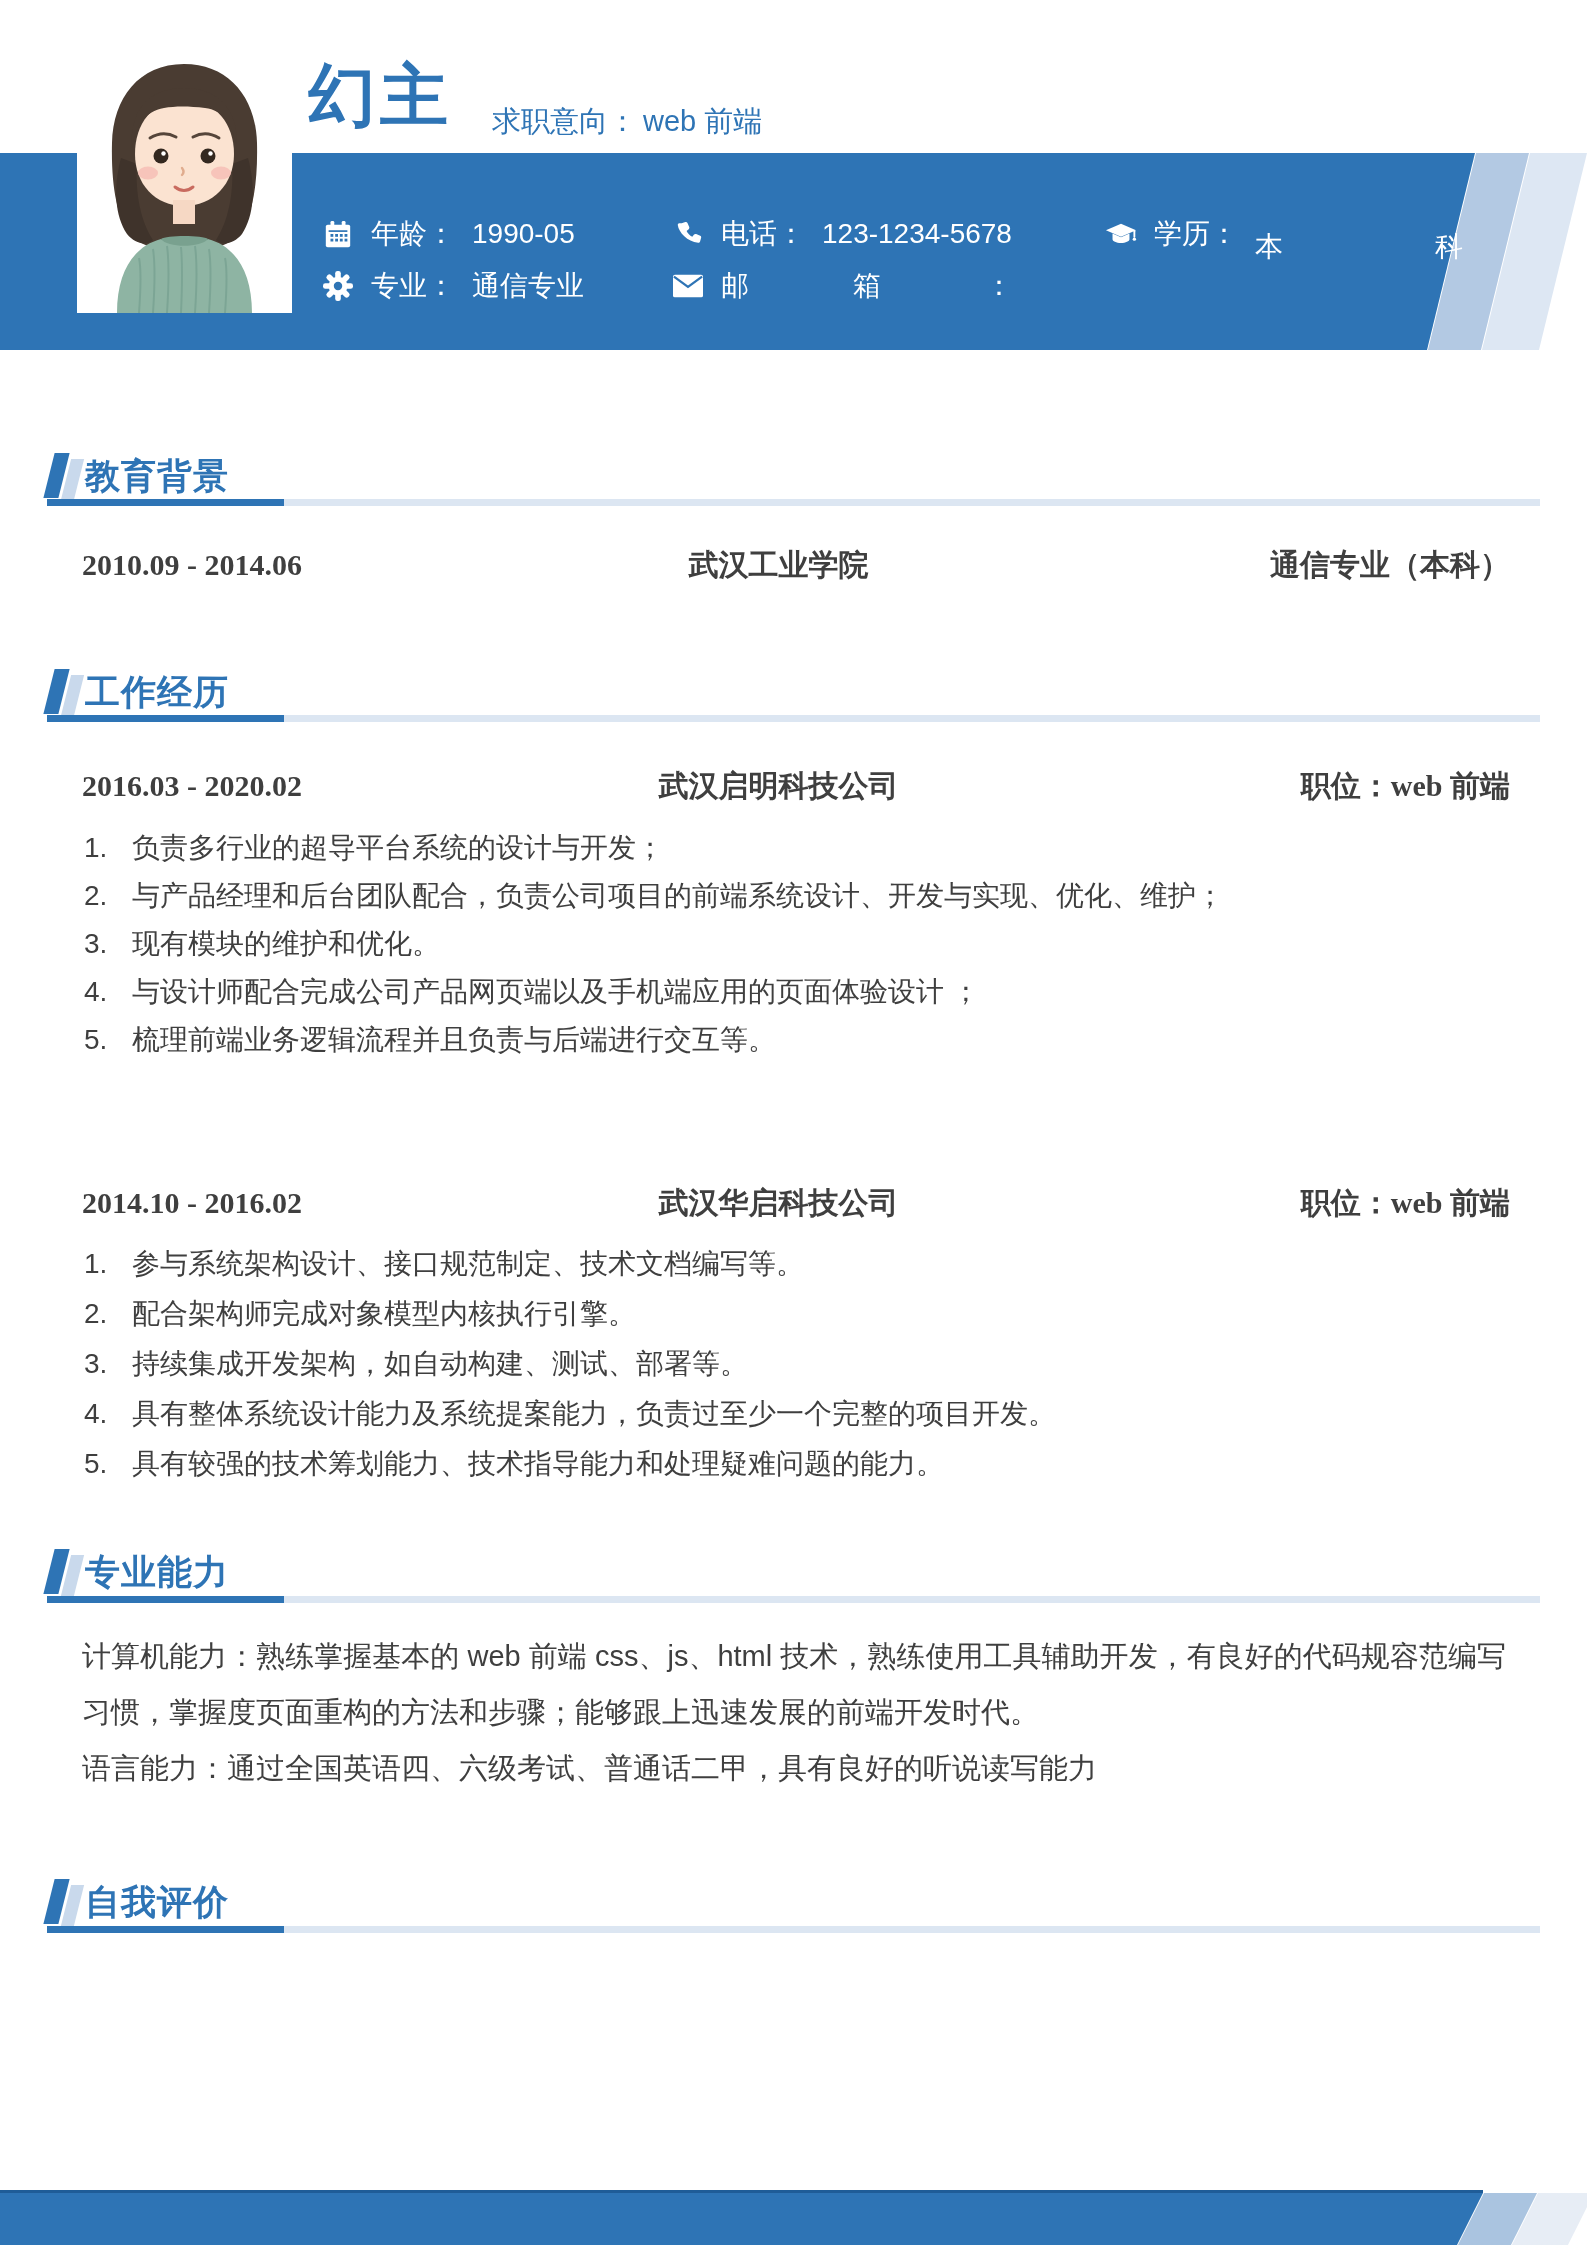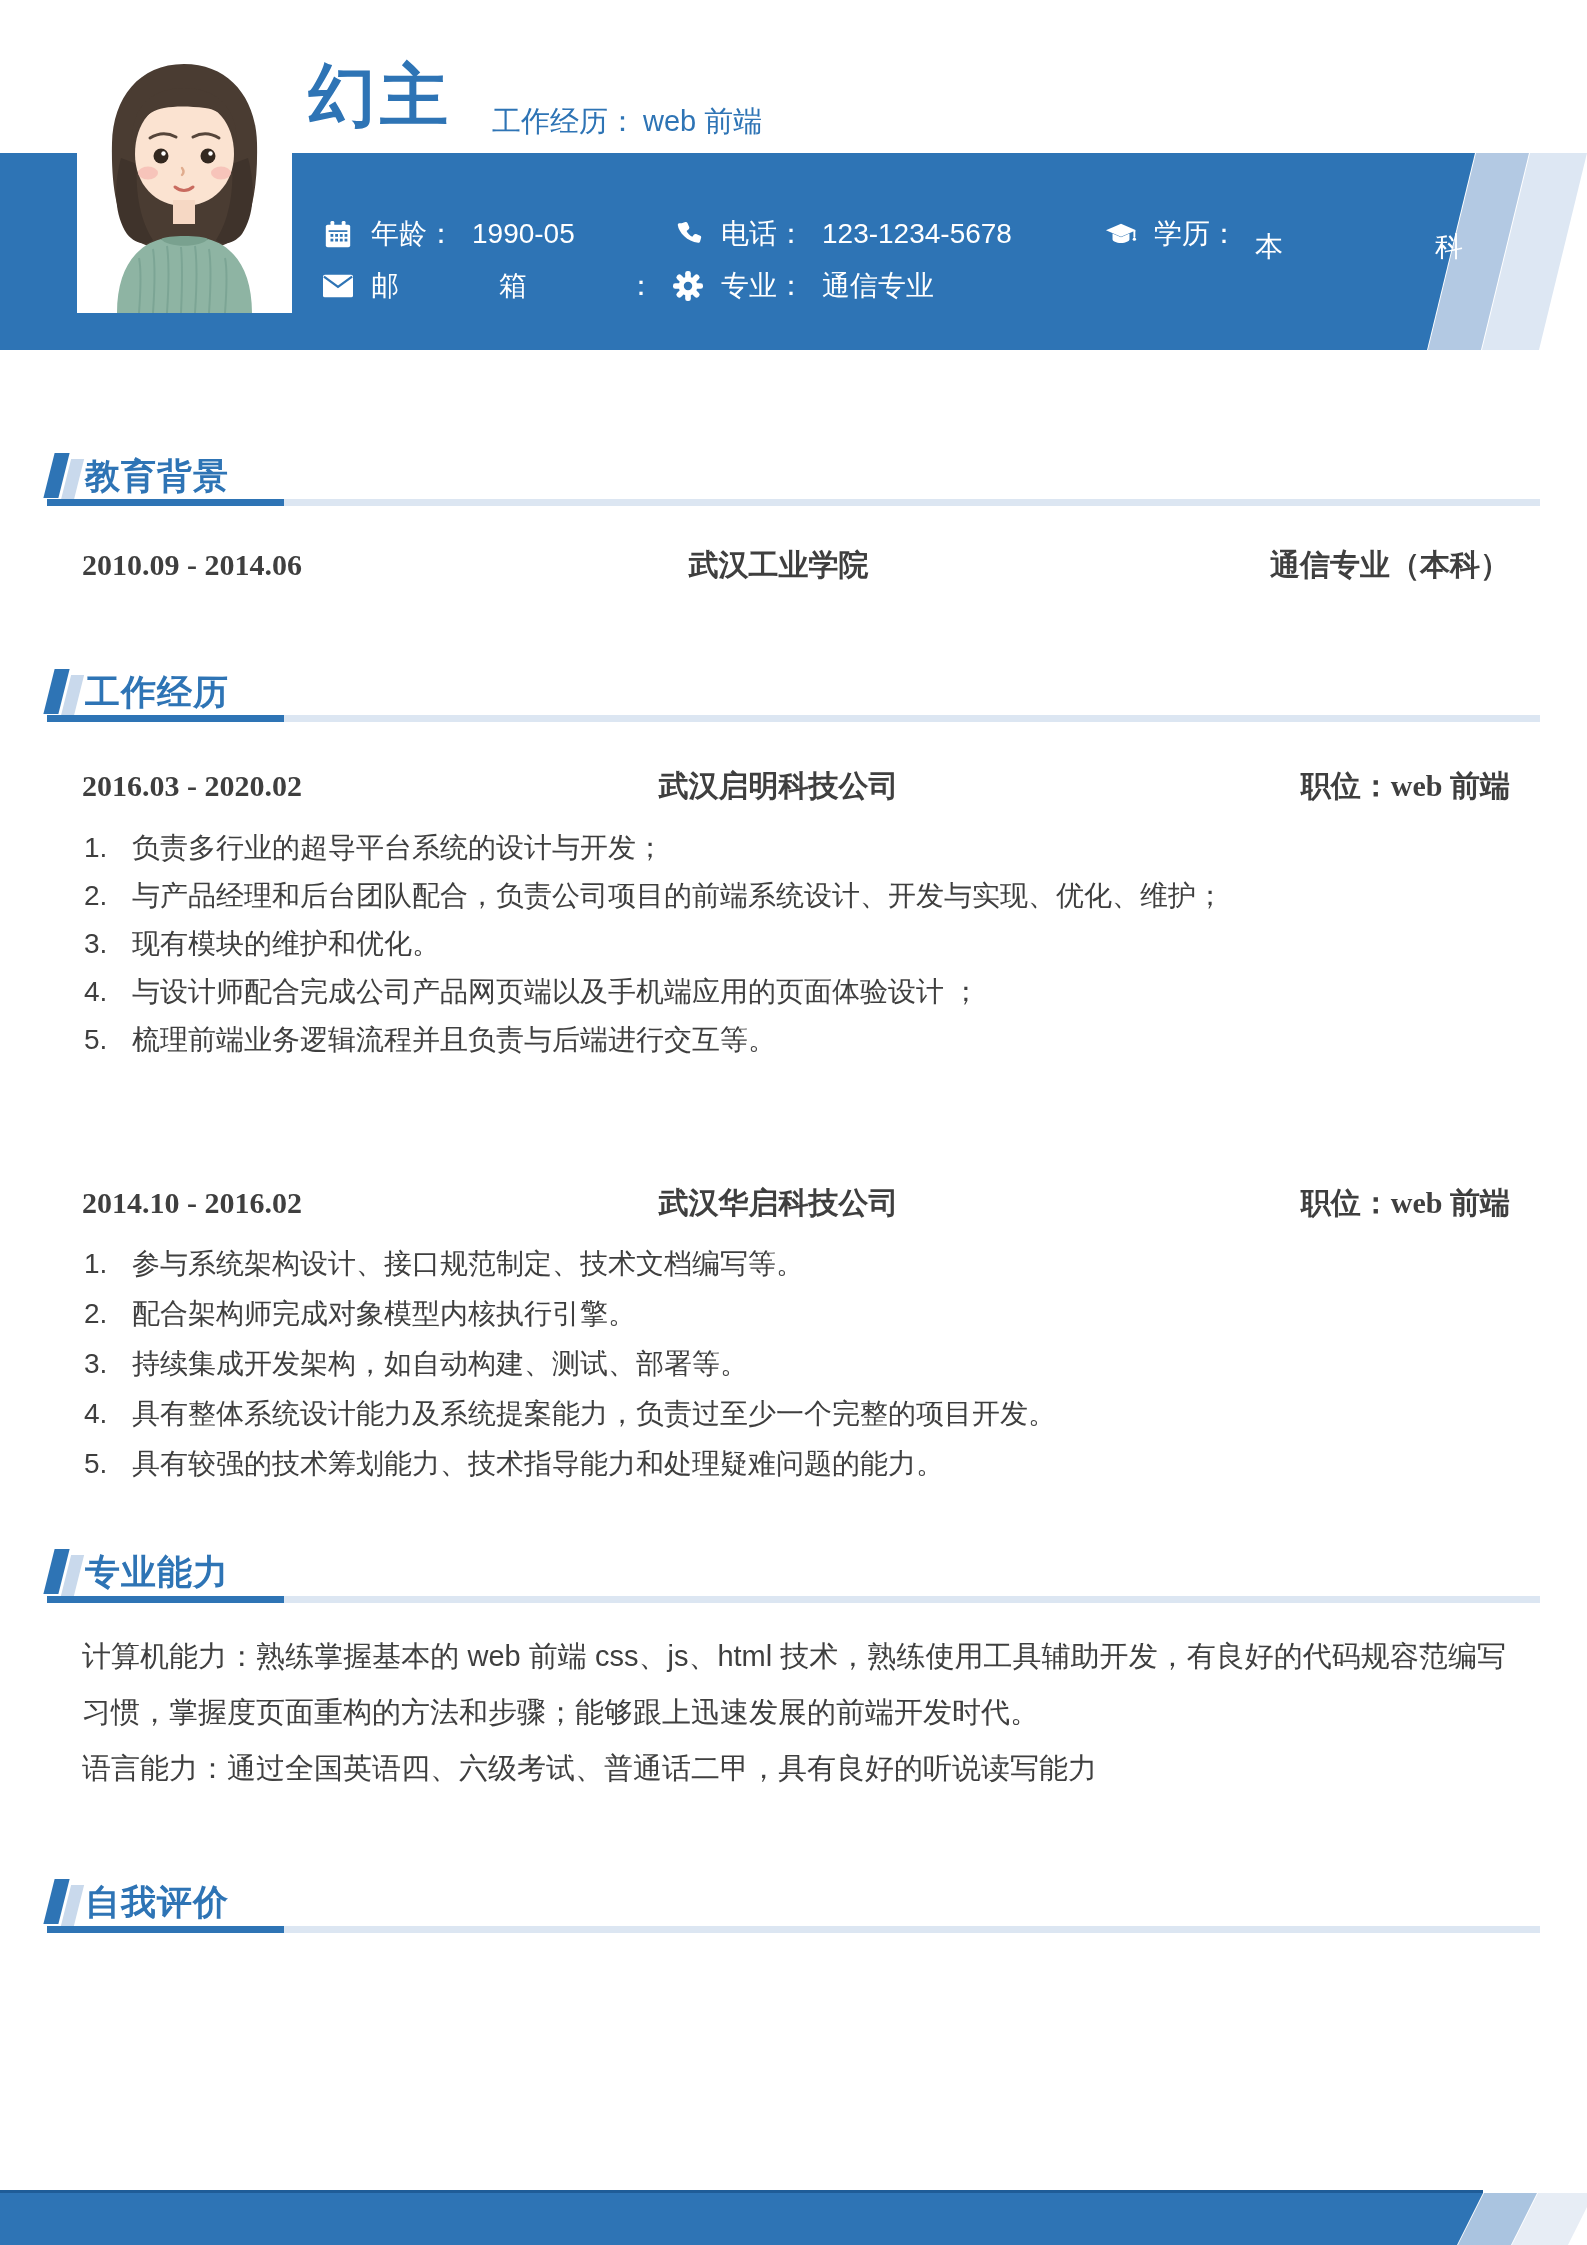--- a/index.html
+++ b/index.html
@@ -112,43 +112,43 @@
                 <rect x="30.2" y="13" width="2" height="8" rx="1"></rect>
                 <circle cx="31.2" cy="22.5" r="1.8"></circle>
               </g>
             </svg>
         </span>
         <span>学历：</span>
         <span class="spread-degree">本 科</span>
       </div>
       <div class="cell">
         <span class="ico">
-          <svg width="30" height="24" viewBox="0 0 32 24">
-              <rect width="32" height="24" rx="2" fill="#fff"></rect>
-              <path d="M1 2l15 11L31 2" fill="none" stroke="#2e74b5" stroke-width="2.4"></path>
-            </svg>
-        </span>
-        <span class="spread-mail">邮 箱 ：</span>
-        <span></span>
-      </div>
-      <div class="cell">
-        <span class="ico">
           <svg width="30" height="30" viewBox="0 0 32 32">
               <g fill="#fff">
                 <rect x="13" y="0" width="6" height="32" rx="2.5"></rect>
                 <rect x="13" y="0" width="6" height="32" rx="2.5" transform="rotate(45 16 16)"></rect>
                 <rect x="13" y="0" width="6" height="32" rx="2.5" transform="rotate(90 16 16)"></rect>
                 <rect x="13" y="0" width="6" height="32" rx="2.5" transform="rotate(135 16 16)"></rect>
                 <circle cx="16" cy="16" r="10"></circle>
               </g>
               <circle cx="16" cy="16" r="4.5" fill="#2e74b5"></circle>
             </svg>
         </span>
         <span>专业：</span>
         <span>通信专业</span>
+      </div>
+      <div class="cell">
+        <span class="ico">
+          <svg width="30" height="24" viewBox="0 0 32 24">
+              <rect width="32" height="24" rx="2" fill="#fff"></rect>
+              <path d="M1 2l15 11L31 2" fill="none" stroke="#2e74b5" stroke-width="2.4"></path>
+            </svg>
+        </span>
+        <span class="spread-mail">邮 箱 ：</span>
+        <span></span>
       </div>
     </div>
   </div>
 
   <div class="photo">
     <svg viewBox="0 0 215 265">
       <rect width="215" height="265" fill="#ffffff"></rect>
 
       <path d="M107 16 C 62 16 36 50 35 95 C 34 138 40 168 52 185 C 62 198 82 203 90 198 L 125 198 C 133 203 153 198 163 185 C 175 168 181 138 180 95 C 179 50 152 16 107 16 Z" fill="#4a3c32"></path>
 
@@ -184,21 +184,21 @@
         <path d="M104 199 q 2 22 0 66"></path>
           <path d="M118 198 q 3 22 0 67"></path>
           <path d="M132 201 q 3 20 0 64"></path>
         <path d="M148 210 q 3 14 0 55"></path>
       </g>
     </svg>
   </div>
 
   <div class="name">幻主</div>
   <div class="intent">
-    <span>工作经历：</span><span>web 前端</span>
+    <span>求职意向：</span><span>web 前端</span>
   </div>
 
   <div class="sec-head" style="top:452px">
     <span class="mark">
         <i class="ml"></i>
         <i class="md"></i>
       </span>
     <h2 class="sec-title">教育背景</h2>
   </div>
   <div class="rule" style="top:499px">

